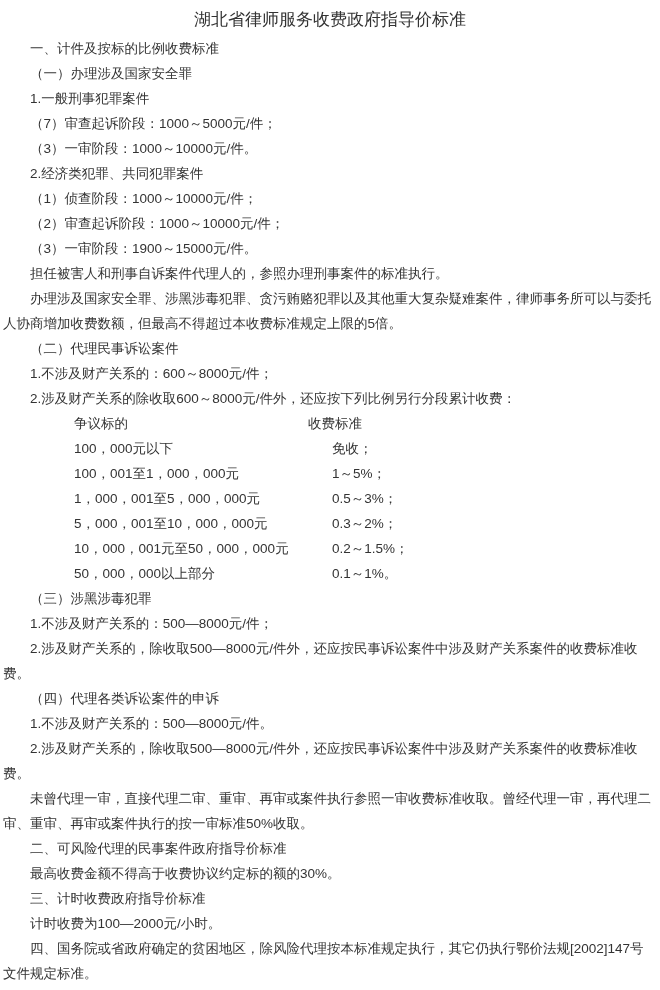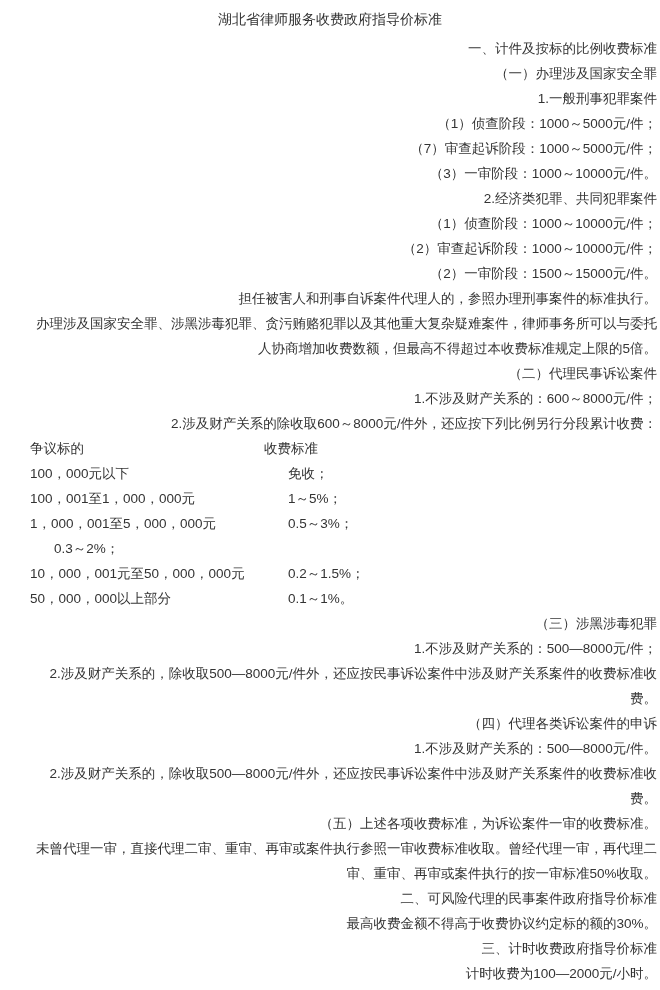--- a/index.html
+++ b/index.html
@@ -10,52 +10,50 @@
     color: #333333;
     font-family: "Liberation Sans", sans-serif;
     font-size: 13.5px;
     line-height: 25px;
     box-sizing: border-box;
     padding: 7px 3px 10px 3px;
   }
   .doc-title {
     margin: 0 0 4px 0;
     text-align: center;
-    font-size: 14px;
+    font-size: 17px;
     font-weight: 400;
     text-indent: 0;
   }
   p.para {
     margin: 0;
     text-indent: 2em;
     word-wrap: break-word;
-    text-align: right;
   }
   .fee-table { margin: 0; }
   .fee-row { display: flex; padding-left: 2em; }
-  .fee-row .col-label { width: 234px; flex: none; }
+  .fee-row .col-label { width: 234px; flex: none; margin-left: 44px; }
   .fee-row .col-value { padding-left: 24px; }
   .fee-row.header .col-value { padding-left: 0; text-align: center; }
 </style>
 </head>
 <body>
 
 <h1 class="doc-title">湖北省律师服务收费政府指导价标准</h1>
 
 <div id="paras-before">
     <p class="para">一、计件及按标的比例收费标准</p>
     <p class="para">（一）办理涉及国家安全罪</p>
     <p class="para">1.一般刑事犯罪案件</p>
-    <p class="para">（1）侦查阶段：1000～5000元/件；</p>
     <p class="para">（7）审查起诉阶段：1000～5000元/件；</p>
     <p class="para">（3）一审阶段：1000～10000元/件。</p>
     <p class="para">2.经济类犯罪、共同犯罪案件</p>
     <p class="para">（1）侦查阶段：1000～10000元/件；</p>
     <p class="para">（2）审查起诉阶段：1000～10000元/件；</p>
-    <p class="para">（2）一审阶段：1500～15000元/件。</p>
+    <p class="para">（3）一审阶段：1900～15000元/件。</p>
     <p class="para">担任被害人和刑事自诉案件代理人的，参照办理刑事案件的标准执行。</p>
     <p class="para">办理涉及国家安全罪、涉黑涉毒犯罪、贪污贿赂犯罪以及其他重大复杂疑难案件，律师事务所可以与委托人协商增加收费数额，但最高不得超过本收费标准规定上限的5倍。</p>
     <p class="para">（二）代理民事诉讼案件</p>
     <p class="para">1.不涉及财产关系的：600～8000元/件；</p>
     <p class="para">2.涉及财产关系的除收取600～8000元/件外，还应按下列比例另行分段累计收费：</p>
   </div>
 
 <div id="fee-table" class="fee-table">
     <div class="fee-row header">
       <span class="col-label">争议标的</span>
@@ -67,39 +65,39 @@
     </div>
     <div class="fee-row">
       <span class="col-label">100，001至1，000，000元</span>
       <span class="col-value">1～5%；</span>
     </div>
     <div class="fee-row">
       <span class="col-label">1，000，001至5，000，000元</span>
       <span class="col-value">0.5～3%；</span>
     </div>
     <div class="fee-row">
+      <span class="col-label">5，000，001至10，000，000元</span>
       <span class="col-value">0.3～2%；</span>
     </div>
     <div class="fee-row">
       <span class="col-label">10，000，001元至50，000，000元</span>
       <span class="col-value">0.2～1.5%；</span>
     </div>
     <div class="fee-row">
       <span class="col-label">50，000，000以上部分</span>
       <span class="col-value">0.1～1%。</span>
     </div>
   </div>
 
 <div id="paras-after">
     <p class="para">（三）涉黑涉毒犯罪</p>
     <p class="para">1.不涉及财产关系的：500—8000元/件；</p>
     <p class="para">2.涉及财产关系的，除收取500—8000元/件外，还应按民事诉讼案件中涉及财产关系案件的收费标准收费。</p>
     <p class="para">（四）代理各类诉讼案件的申诉</p>
     <p class="para">1.不涉及财产关系的：500—8000元/件。</p>
     <p class="para">2.涉及财产关系的，除收取500—8000元/件外，还应按民事诉讼案件中涉及财产关系案件的收费标准收费。</p>
-    <p class="para">（五）上述各项收费标准，为诉讼案件一审的收费标准。</p>
     <p class="para">未曾代理一审，直接代理二审、重审、再审或案件执行参照一审收费标准收取。曾经代理一审，再代理二审、重审、再审或案件执行的按一审标准50%收取。</p>
     <p class="para">二、可风险代理的民事案件政府指导价标准</p>
     <p class="para">最高收费金额不得高于收费协议约定标的额的30%。</p>
     <p class="para">三、计时收费政府指导价标准</p>
     <p class="para">计时收费为100—2000元/小时。</p>
     <p class="para">四、国务院或省政府确定的贫困地区，除风险代理按本标准规定执行，其它仍执行鄂价法规[2002]147号文件规定标准。</p>
   </div>
 
 </body></html>

